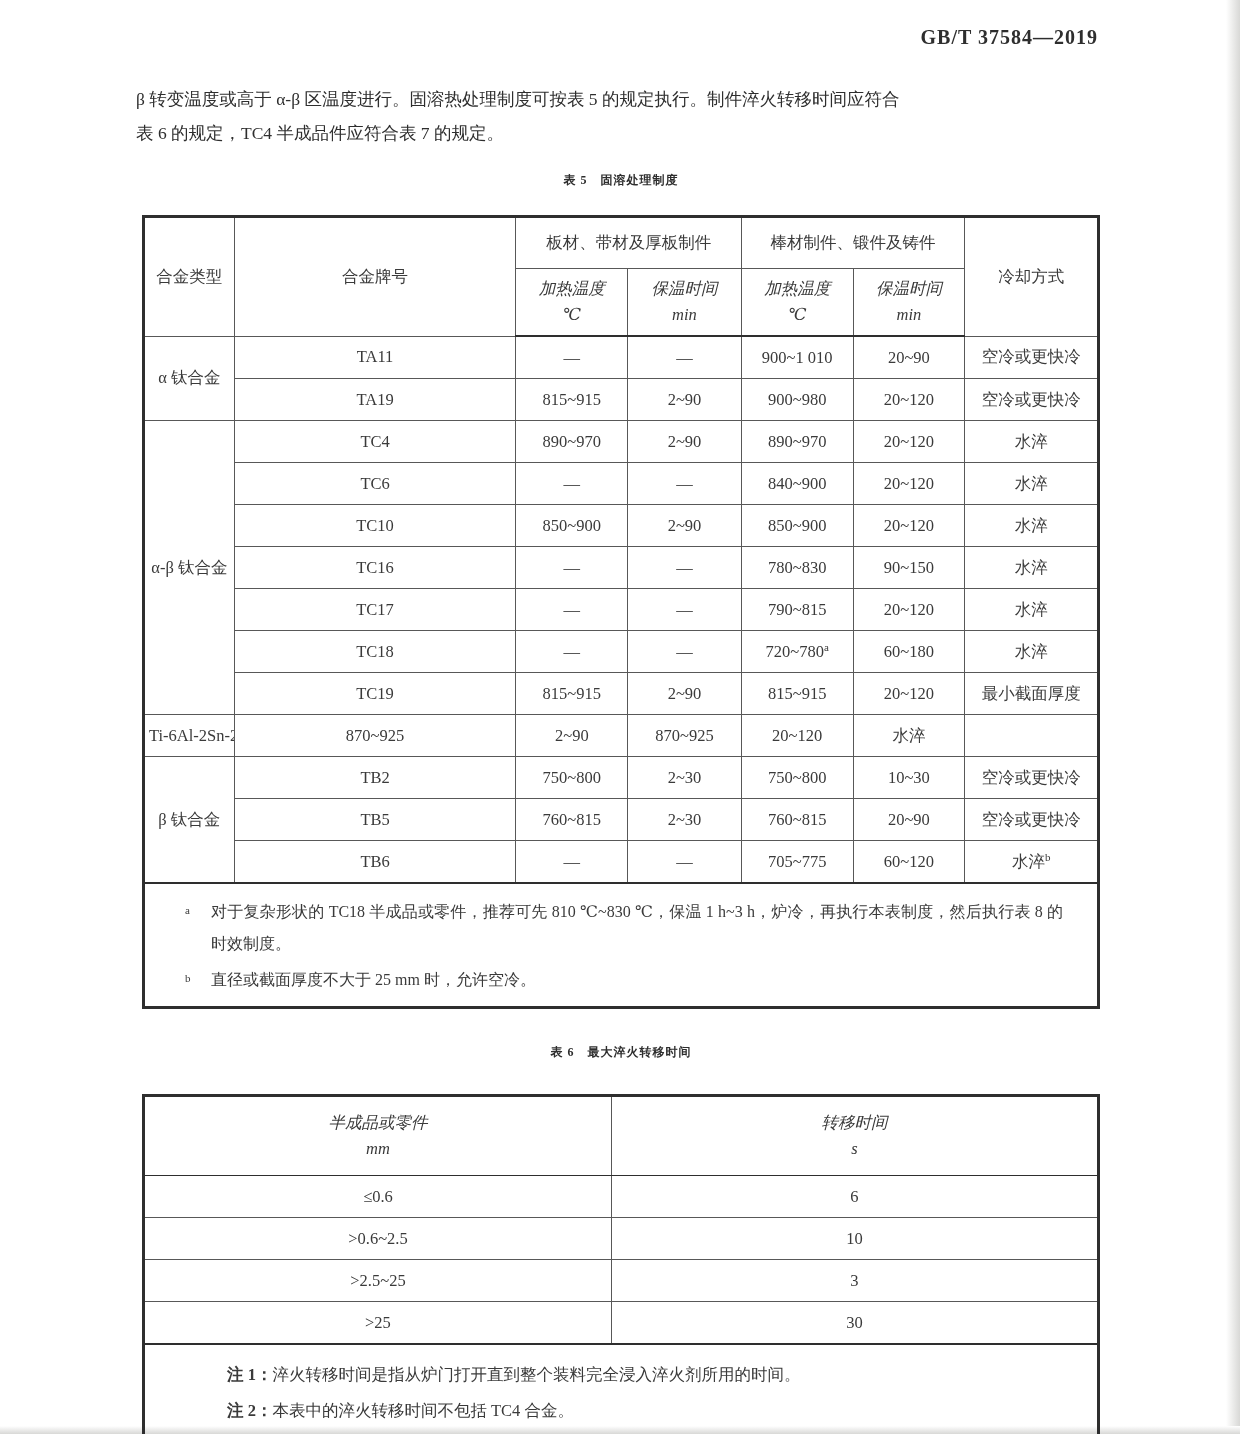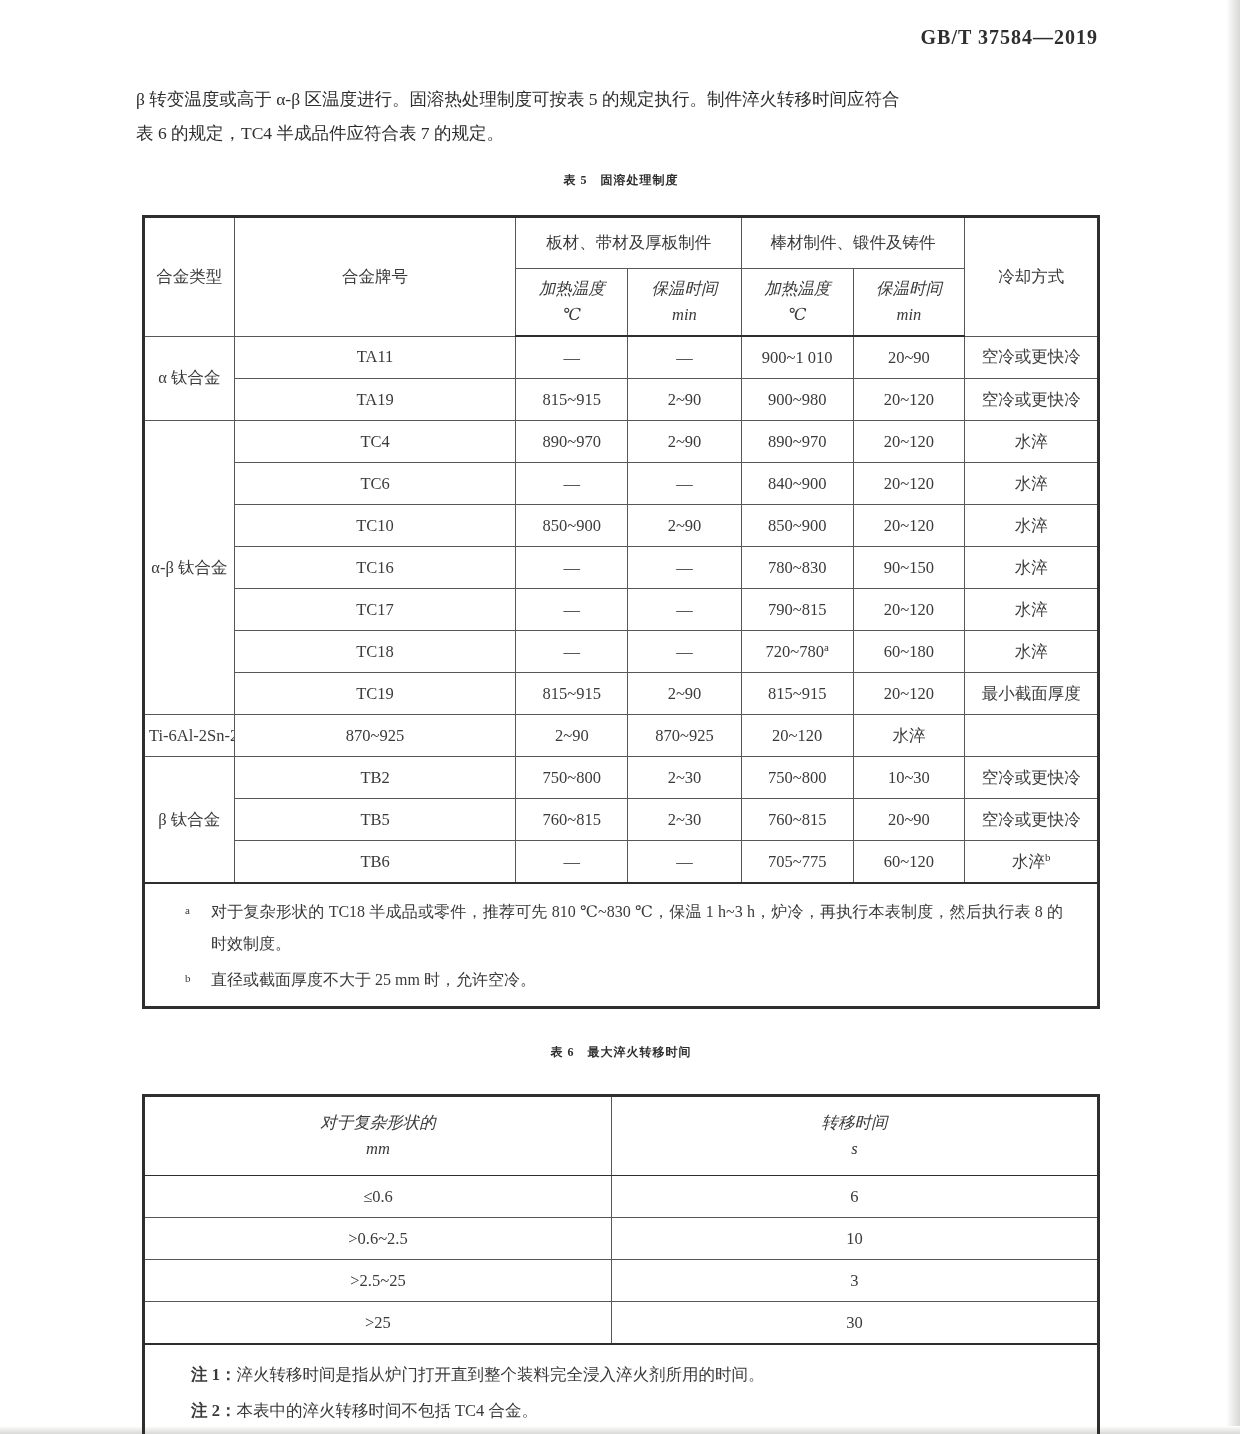--- a/index.html
+++ b/index.html
@@ -28,21 +28,21 @@
   tr.dr td{height:41px;}
   sup.cell-sup{font-size:11px; vertical-align:super; line-height:0;}
   tfoot td{border-top:2.5px solid #2e2e2e; text-align:left; vertical-align:top; white-space:normal;}
   .fn-area{padding:12px 30px 10px 30px; font-size:16px; line-height:32px;}
   .fnote{position:relative; padding-left:32px; text-align:justify;}
   .fnote .mark{position:absolute; left:6px; top:-2px; font-size:11px;}
   .fnote + .fnote{margin-top:4px;}
   .t6 tr.h1 td{height:78px; border-bottom:1.5px solid #2e2e2e;}
   .t6 tr.dr td{height:41px;}
   .notes-area{padding:12px 0 12px 42px; font-size:16.5px; line-height:36px;}
-  .note-label{font-weight:bold;}
+  .note-label{font-weight:bold;margin-left:36px;}
 </style>
 </head>
 <body>
 
 <div class="page">
   <div class="scan-edge-r"></div>
   <div class="scan-edge-b"></div>
 
   <div class="doc-code">GB/T 37584—2019</div>
 
@@ -224,21 +224,21 @@
 
   <table class="t6">
     <colgroup>
       <col style="width:49%">
         <col style="width:51%">
     </colgroup>
     <tbody>
       <tr class="h1">
         <td>
           <div class="hstack">
-              <div>对于复杂形状的</div>
+              <div>半成品或零件</div>
           <div>mm</div>
             </div>
         </td>
         <td>
           <div class="hstack">
               <div>转移时间</div>
           <div>s</div>
             </div>
         </td>
       </tr>

